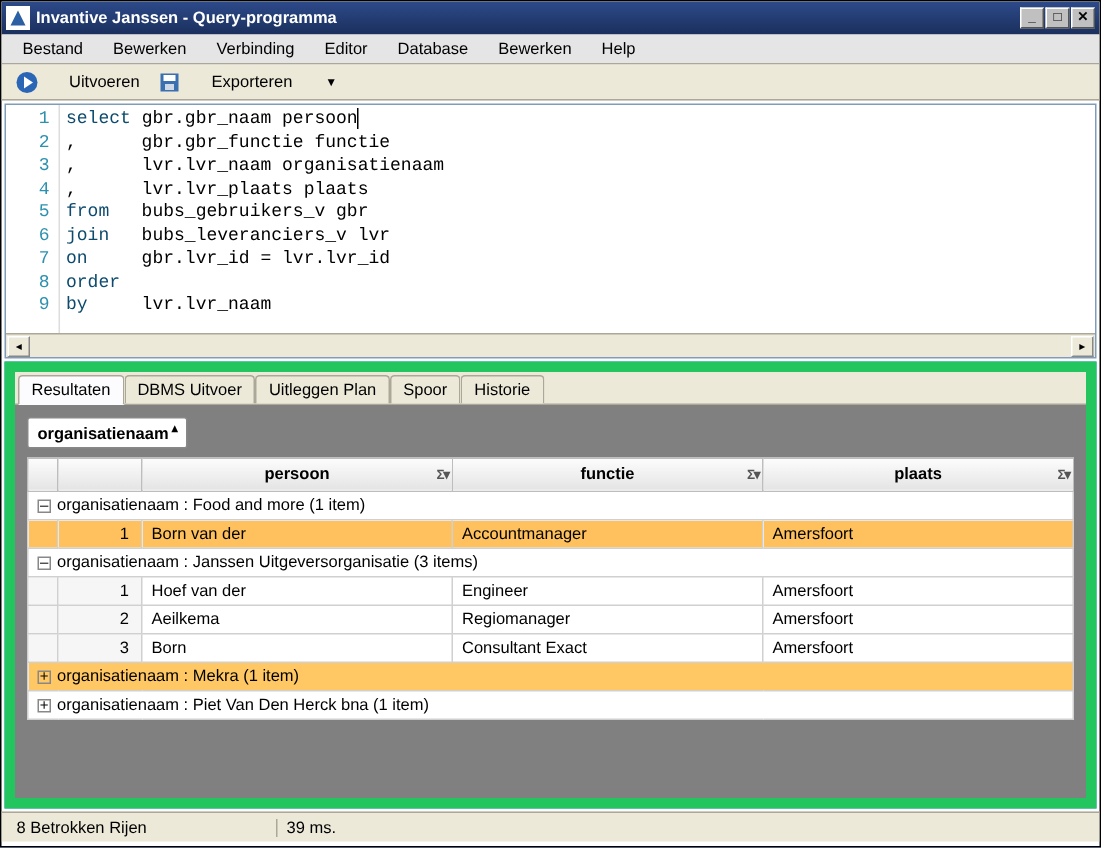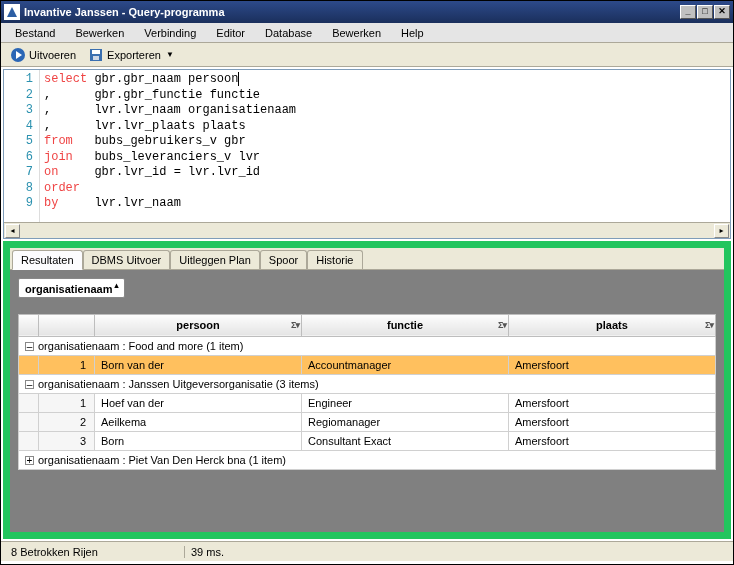--- a/index.html
+++ b/index.html
@@ -51,21 +51,21 @@
   .menubar .menu-item { padding: 2px 10px; cursor:default; }
   
   .toolbar {
     height: 24px;
     background: #ece9d8;
     display:flex; align-items:center;
     padding: 0 4px; gap:2px;
     border-bottom: 1px solid #aca899;
   }
   .tool-btn {
-    display:flex; align-items:center; gap:3px;
+    display:flex; align-items:center; gap:20px;
     padding: 1px 4px;
     border: 1px solid transparent;
   }
   .tool-btn .icon { width:16px; height:16px; display:flex;align-items:center;justify-content:center;}
   .dropdown-arrow { font-size:8px; margin-left:2px; }
   
   .editor-wrap {
     border: 1px solid #7f9db9;
     margin: 2px;
     height: 170px;
@@ -89,21 +89,21 @@
     border-right: 1px solid #ddd;
     line-height: 15.5px;
   }
   .code {
     flex:1;
     padding: 2px 4px;
     line-height: 15.5px;
     white-space: pre;
     color:#000;
   }
-  .kw { color: #ef4444; }
+  .kw { color: #0c4a6e; }
   .caret { border-right: 1px solid #000; }
   .scroll-h {
     height:16px;
     background:#ece9d8;
     border-top:1px solid #aca899;
     display:flex; align-items:center; justify-content:space-between;
     padding:0 1px;
   }
   .scroll-btn {
     width:15px;height:14px;background:#ece9d8;
@@ -141,21 +141,21 @@
     border-bottom:1px solid #fcfcfe;
     margin-bottom:-1px;
     z-index:2;
   }
   .grid-area {
     flex:1;
     background: #808080;
     padding: 8px;
     overflow:auto;
   }
-  .group-chip-row { margin-bottom:16px; }
+  .group-chip-row { margin-bottom:6px; }
   .group-chip {
     display:inline-block;
     background:#fff;
     border:1px solid #888;
     padding:2px 6px;
     font-weight:bold;
     font-size:11px;
     border-radius:2px;
     position:relative;
   }
@@ -346,20 +346,23 @@
             <td>Regiomanager</td>
             <td>Amersfoort</td>
           </tr>
           <tr class="data-row">
             <td class="togglecell"></td>
             <td class="numcell">3</td>
             <td>Born</td>
             <td>Consultant Exact</td>
             <td>Amersfoort</td>
           </tr>
+          <tr class="group-row highlight">
+            <td colspan="5"><span class="toggle">+</span>organisatienaam : Mekra (1 item)</td>
+          </tr>
           <tr class="group-row">
             <td colspan="5"><span class="toggle">+</span>organisatienaam : Piet Van Den Herck bna (1 item)</td>
           </tr>
         </tbody>
     </table>
   </div>
 </div>
 
 <div class="statusbar">
   <div class="cell">8 Betrokken Rijen</div>

